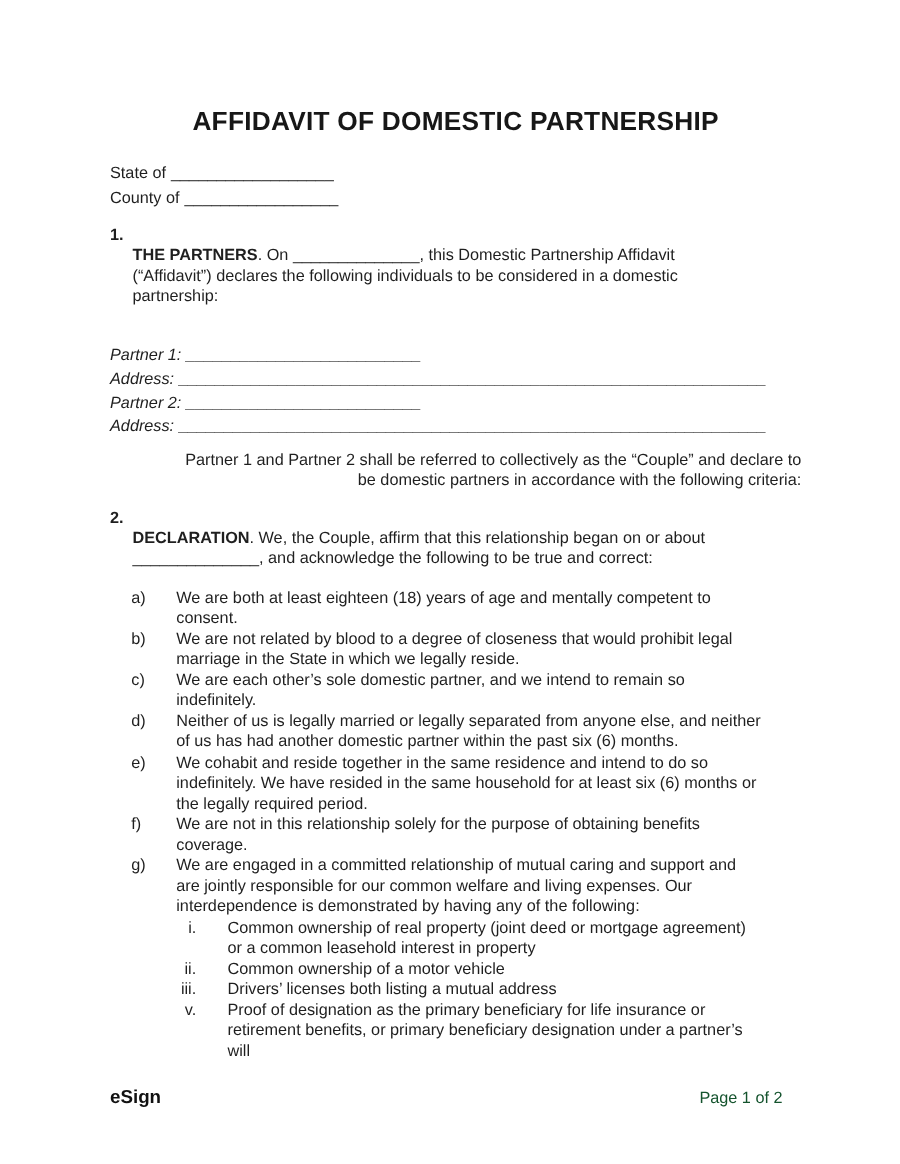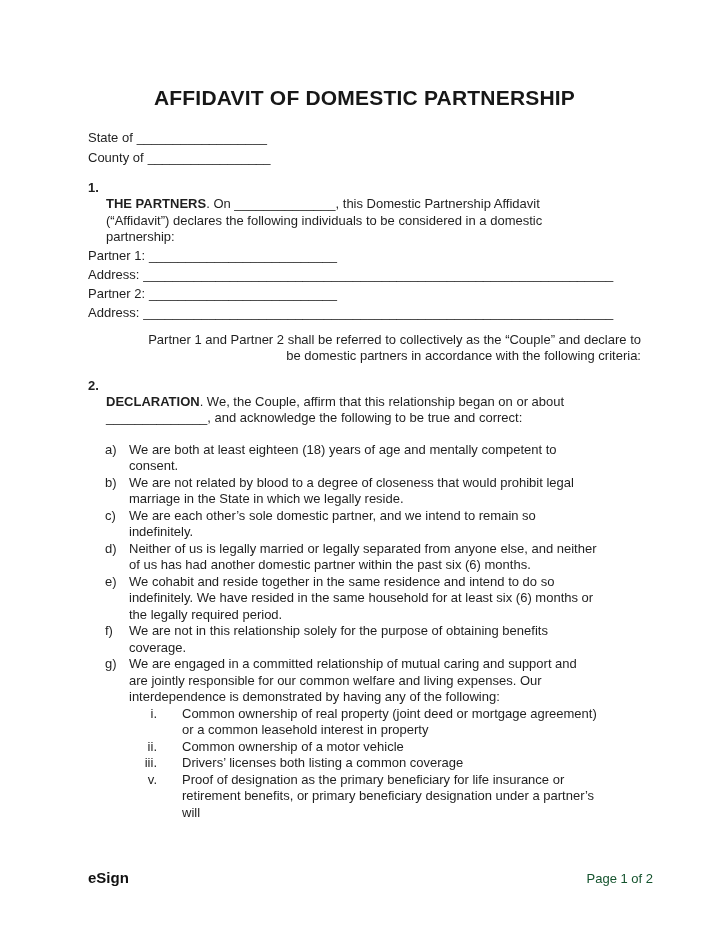--- a/index.html
+++ b/index.html
@@ -27,40 +27,40 @@
   }
   .jur-row { line-height: 19.5px; }
   .blank { margin-left: 4px; letter-spacing: 0; }
   .bold { font-weight: 700; }
   .pre { white-space: pre-line; }
 
   .sec { display: flex; margin-top: 13px; }
   .sec-num { flex: none; width: 18px; font-weight: 700; }
   .sec-body { flex: 1; margin-top: 16px; }
 
-  .fields { margin-top: 0; }
+  .fields { margin-top: 28px; font-style: italic; }
   .frow { line-height: 19px; }
 
   .para { margin-top: 10px; text-align: right; }
   .sec-decl { margin-top: 13px; }
 
   .dlist { margin-top: 15px; padding-left: 17px; }
   .li { display: flex; }
   .li-m { flex: none; width: 24px; }
-  .li-t { flex: 1; }
+  .li-t { flex: 1; margin-left: 12px; }
 
   .rlist { padding-left: 30px; }
   .rli { display: flex; }
   .rli-m { flex: none; width: 22px; text-align: right; }
   .rli-t { flex: 1; margin-left: 25px; }
 
   .footer {
     position: absolute;
     left: 88px;
-    right: 67px;
+    right: 94px;
     top: 870px;
     display: flex;
     justify-content: space-between;
     align-items: baseline;
   }
   .brand { font-size: 15px; font-weight: 700; color: #111111; }
   .pagenum { font-size: 13px; color: #14532d; }
 </style>
 </head>
 <body>
@@ -157,21 +157,21 @@
         <div class="rli-m">i.</div>
         <div class="rli-t pre">Common ownership of real property (joint deed or mortgage agreement)
 or a common leasehold interest in property</div>
       </div>
       <div class="rli">
         <div class="rli-m">ii.</div>
         <div class="rli-t pre">Common ownership of a motor vehicle</div>
       </div>
       <div class="rli">
         <div class="rli-m">iii.</div>
-        <div class="rli-t pre">Drivers’ licenses both listing a common coverage</div>
+        <div class="rli-t pre">Drivers’ licenses both listing a mutual address</div>
       </div>
       <div class="rli">
         <div class="rli-m">v.</div>
         <div class="rli-t pre">Proof of designation as the primary beneficiary for life insurance or
 retirement benefits, or primary beneficiary designation under a partner’s
 will</div>
       </div>
     </div>
   </div>
 

